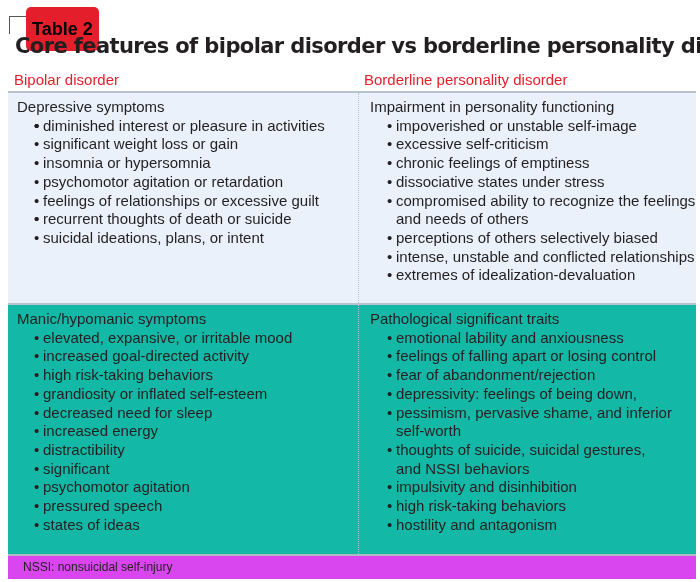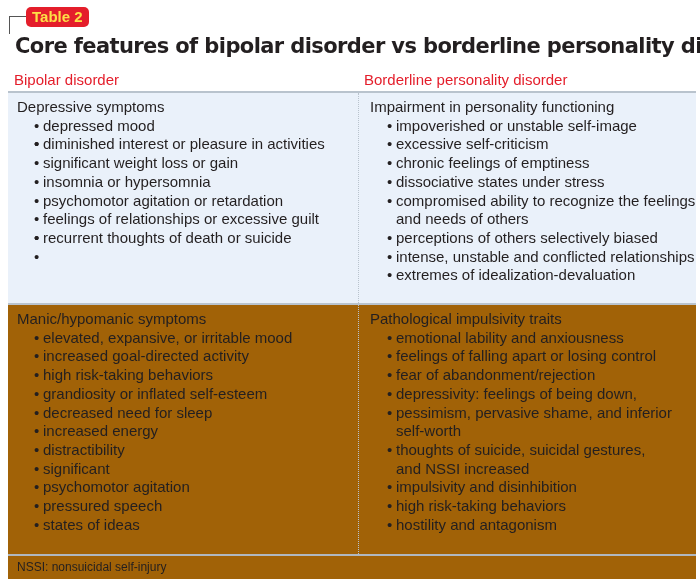--- a/index.html
+++ b/index.html
@@ -6,24 +6,24 @@
     html, body { width: 700px; height: 582px; background: #ffffff; overflow: hidden; }
     body { font-family: "Liberation Sans", sans-serif; color: #231f20; position: relative; }
 
     .corner-bracket {
       position: absolute; left: 9px; top: 16px;
       width: 18px; height: 18px;
       border-left: 1.5px solid #555; border-top: 1.5px solid #555;
     }
     .table-badge {
       position: absolute; left: 26px; top: 7px;
-      background: #e41e2b; color: #fde047;
+      background: #e41e2b; color: #000000;
       font-family: "Liberation Sans", sans-serif; font-weight: bold;
-      font-size: 15px; line-height: 20px;
-      padding: 0 6px; border-radius: 5px;
+      font-size: 18px; line-height: 20px;
+      padding: 12px 6px; border-radius: 5px;
     }
     .title {
       position: absolute; left: 15px; top: 34px;
       font-family: "DejaVu Sans", sans-serif;
       font-size: 21px; font-weight: 600; letter-spacing: -0.6px;
       color: #231f20; white-space: nowrap;
     }
     .col-headers {
       position: absolute; left: 8px; top: 70px; width: 688px; height: 22px; text-align: right;
     }
@@ -33,66 +33,66 @@
     .col-header.left { left: 6px; }
     .col-header.right { left: 356px; }
 
     .table {
       position: absolute; left: 8px; top: 91px; width: 688px; border-radius: 19px;
     }
     .section {
       position: relative; border-top: 2px solid #b9c3cd;
     }
     .section.top { background: #eaf1fa; height: 212px; }
-    .section.bottom { background: #a16207; height: 251px; }
+    .section.bottom { background: #14b8a6; height: 251px; }
     .cell {
       position: absolute; top: 0; padding-top: 5px;
     }
     .cell.left { left: 0; width: 350px; padding-left: 9px; }
     .cell.right { left: 350px; width: 338px; padding-left: 11px; border-left: 1px dotted #b9c3cd; height: 100%; }
     .cell-heading { font-size: 15px; line-height: 18.7px; color: #231f20; }
     .item {
       position: relative; font-size: 15px; line-height: 18.7px; color: #231f20;
       padding-left: 26px; white-space: nowrap;
     }
     .item .bullet {
       position: absolute; left: 17px; top: 0;
     }
     .footer {
       position: relative; border-top: 2px solid #b0b8c0;
-      background: #a16207; height: 25px;
-      font-size: 12px; line-height: 22px; padding-left: 9px; color: #231f20;
+      background: #d946ef; height: 25px;
+      font-size: 12px; line-height: 22px; padding-left: 15px; color: #231f20;
     }
   </style>
 </head>
 <body>
 
 <div class="corner-bracket"></div>
 <div class="table-badge">Table 2</div>
 <div class="title">Core features of bipolar disorder vs borderline personality disorder</div>
 
 <div class="col-headers">
   <div class="col-header left">Bipolar disorder</div>
   <div class="col-header right">Borderline personality disorder</div>
 </div>
 
 <div class="table">
   <div class="section top">
     <div class="cell left" id="s0l">
       <div class="cell-heading">Depressive symptoms</div>
-    <div class="item"><span class="bullet">•</span><span>depressed mood</span></div>
+    <div class="item"><span class="bullet">•</span></div>
         <div class="item"><span class="bullet">•</span></div>
         <div class="item"><span class="bullet">•</span><span>diminished interest or pleasure in activities</span></div>
         <div class="item"><span class="bullet">•</span><span>significant weight loss or gain</span></div>
         <div class="item"><span class="bullet">•</span><span>insomnia or hypersomnia</span></div>
         <div class="item"><span class="bullet">•</span><span>psychomotor agitation or retardation</span></div>
         <div class="item"><span class="bullet">•</span><span>feelings of relationships or excessive guilt</span></div>
         <div class="item"><span class="bullet">•</span></div>
         <div class="item"><span class="bullet">•</span><span>recurrent thoughts of death or suicide</span></div>
-        <div class="item"><span class="bullet">•</span></div>
+        <div class="item"><span class="bullet">•</span><span>suicidal ideations, plans, or intent</span></div>
       </div>
     <div class="cell right" id="s0r">
       <div class="cell-heading">Impairment in personality functioning</div>
     <div class="item"><span class="bullet">•</span><span>impoverished or unstable self-image</span></div>
         <div class="item"><span class="bullet">•</span><span>excessive self-criticism</span></div>
         <div class="item"><span class="bullet">•</span><span>chronic feelings of emptiness</span></div>
         <div class="item"><span class="bullet">•</span><span>dissociative states under stress</span></div>
         <div class="item"><span class="bullet">•</span><span>compromised ability to recognize the feelings</span></div>
         <div class="item"><span>and needs of others</span></div>
         <div class="item"><span class="bullet">•</span><span>perceptions of others selectively biased</span></div>
@@ -109,28 +109,28 @@
         <div class="item"><span class="bullet">•</span><span>grandiosity or inflated self-esteem</span></div>
         <div class="item"><span class="bullet">•</span><span>decreased need for sleep</span></div>
         <div class="item"><span class="bullet">•</span><span>increased energy</span></div>
         <div class="item"><span class="bullet">•</span><span>distractibility</span></div>
         <div class="item"><span class="bullet">•</span><span>significant</span></div>
         <div class="item"><span class="bullet">•</span><span>psychomotor agitation</span></div>
         <div class="item"><span class="bullet">•</span><span>pressured speech</span></div>
         <div class="item"><span class="bullet">•</span><span>states of ideas</span></div>
       </div>
     <div class="cell right" id="s1r">
-      <div class="cell-heading">Pathological impulsivity traits</div>
+      <div class="cell-heading">Pathological significant traits</div>
     <div class="item"><span class="bullet">•</span><span>emotional lability and anxiousness</span></div>
         <div class="item"><span class="bullet">•</span><span>feelings of falling apart or losing control</span></div>
         <div class="item"><span class="bullet">•</span><span>fear of abandonment/rejection</span></div>
         <div class="item"><span class="bullet">•</span><span>depressivity: feelings of being down,</span></div>
         <div class="item"><span class="bullet">•</span><span>pessimism, pervasive shame, and inferior</span></div>
         <div class="item"><span>self-worth</span></div>
         <div class="item"><span class="bullet">•</span><span>thoughts of suicide, suicidal gestures,</span></div>
-        <div class="item"><span>and NSSI increased</span></div>
+        <div class="item"><span>and NSSI behaviors</span></div>
         <div class="item"><span class="bullet">•</span><span>impulsivity and disinhibition</span></div>
         <div class="item"><span class="bullet">•</span><span>high risk-taking behaviors</span></div>
         <div class="item"><span class="bullet">•</span><span>hostility and antagonism</span></div>
       </div>
   </div>
   <div class="footer">NSSI: nonsuicidal self-injury</div>
 </div>
 
 </body></html>

